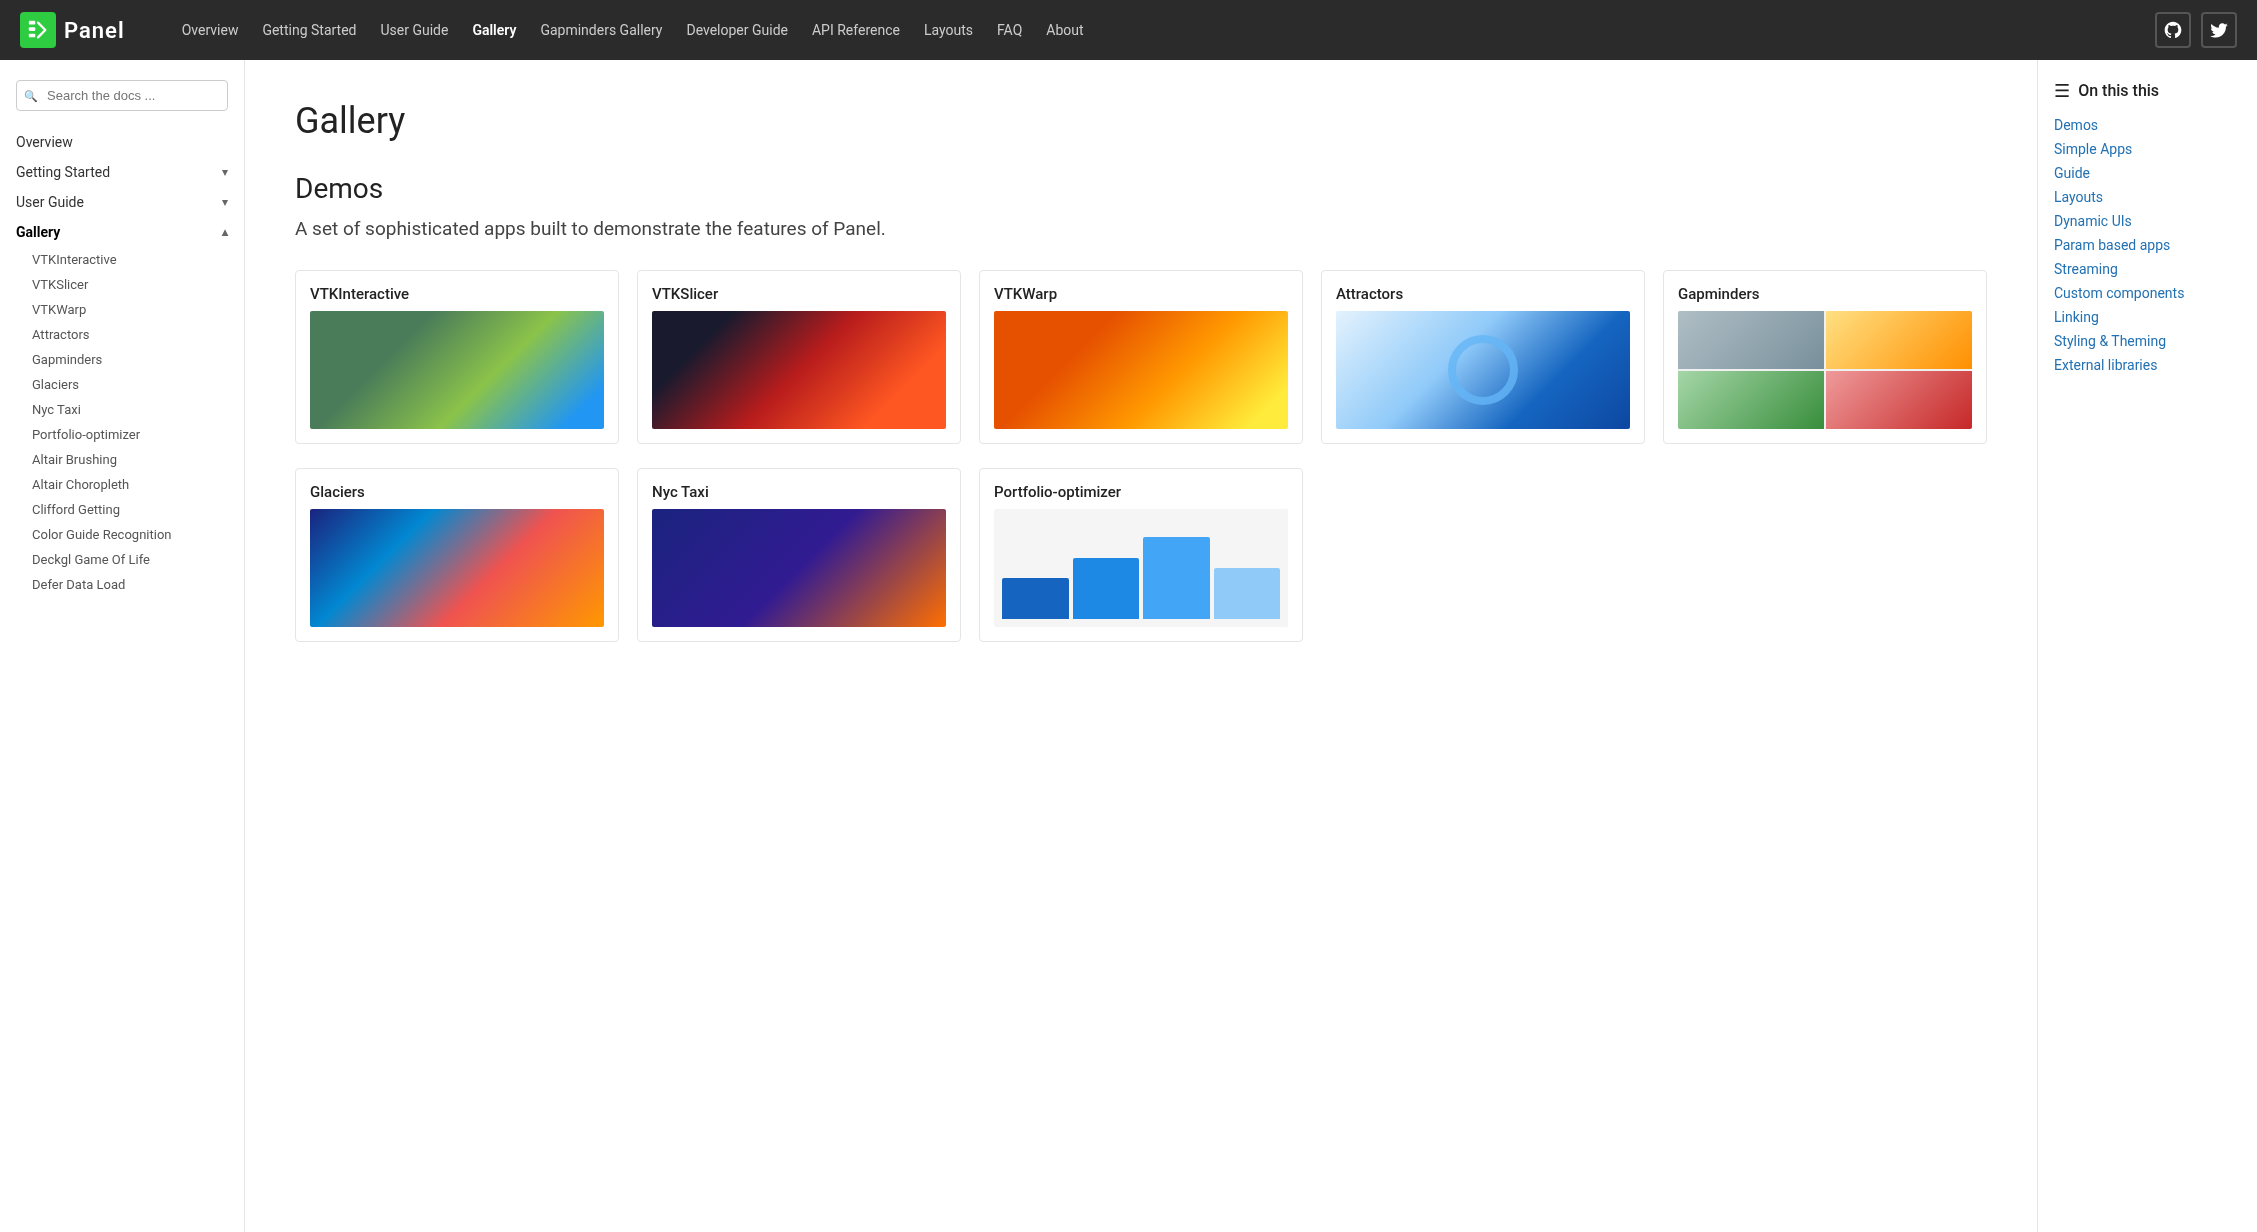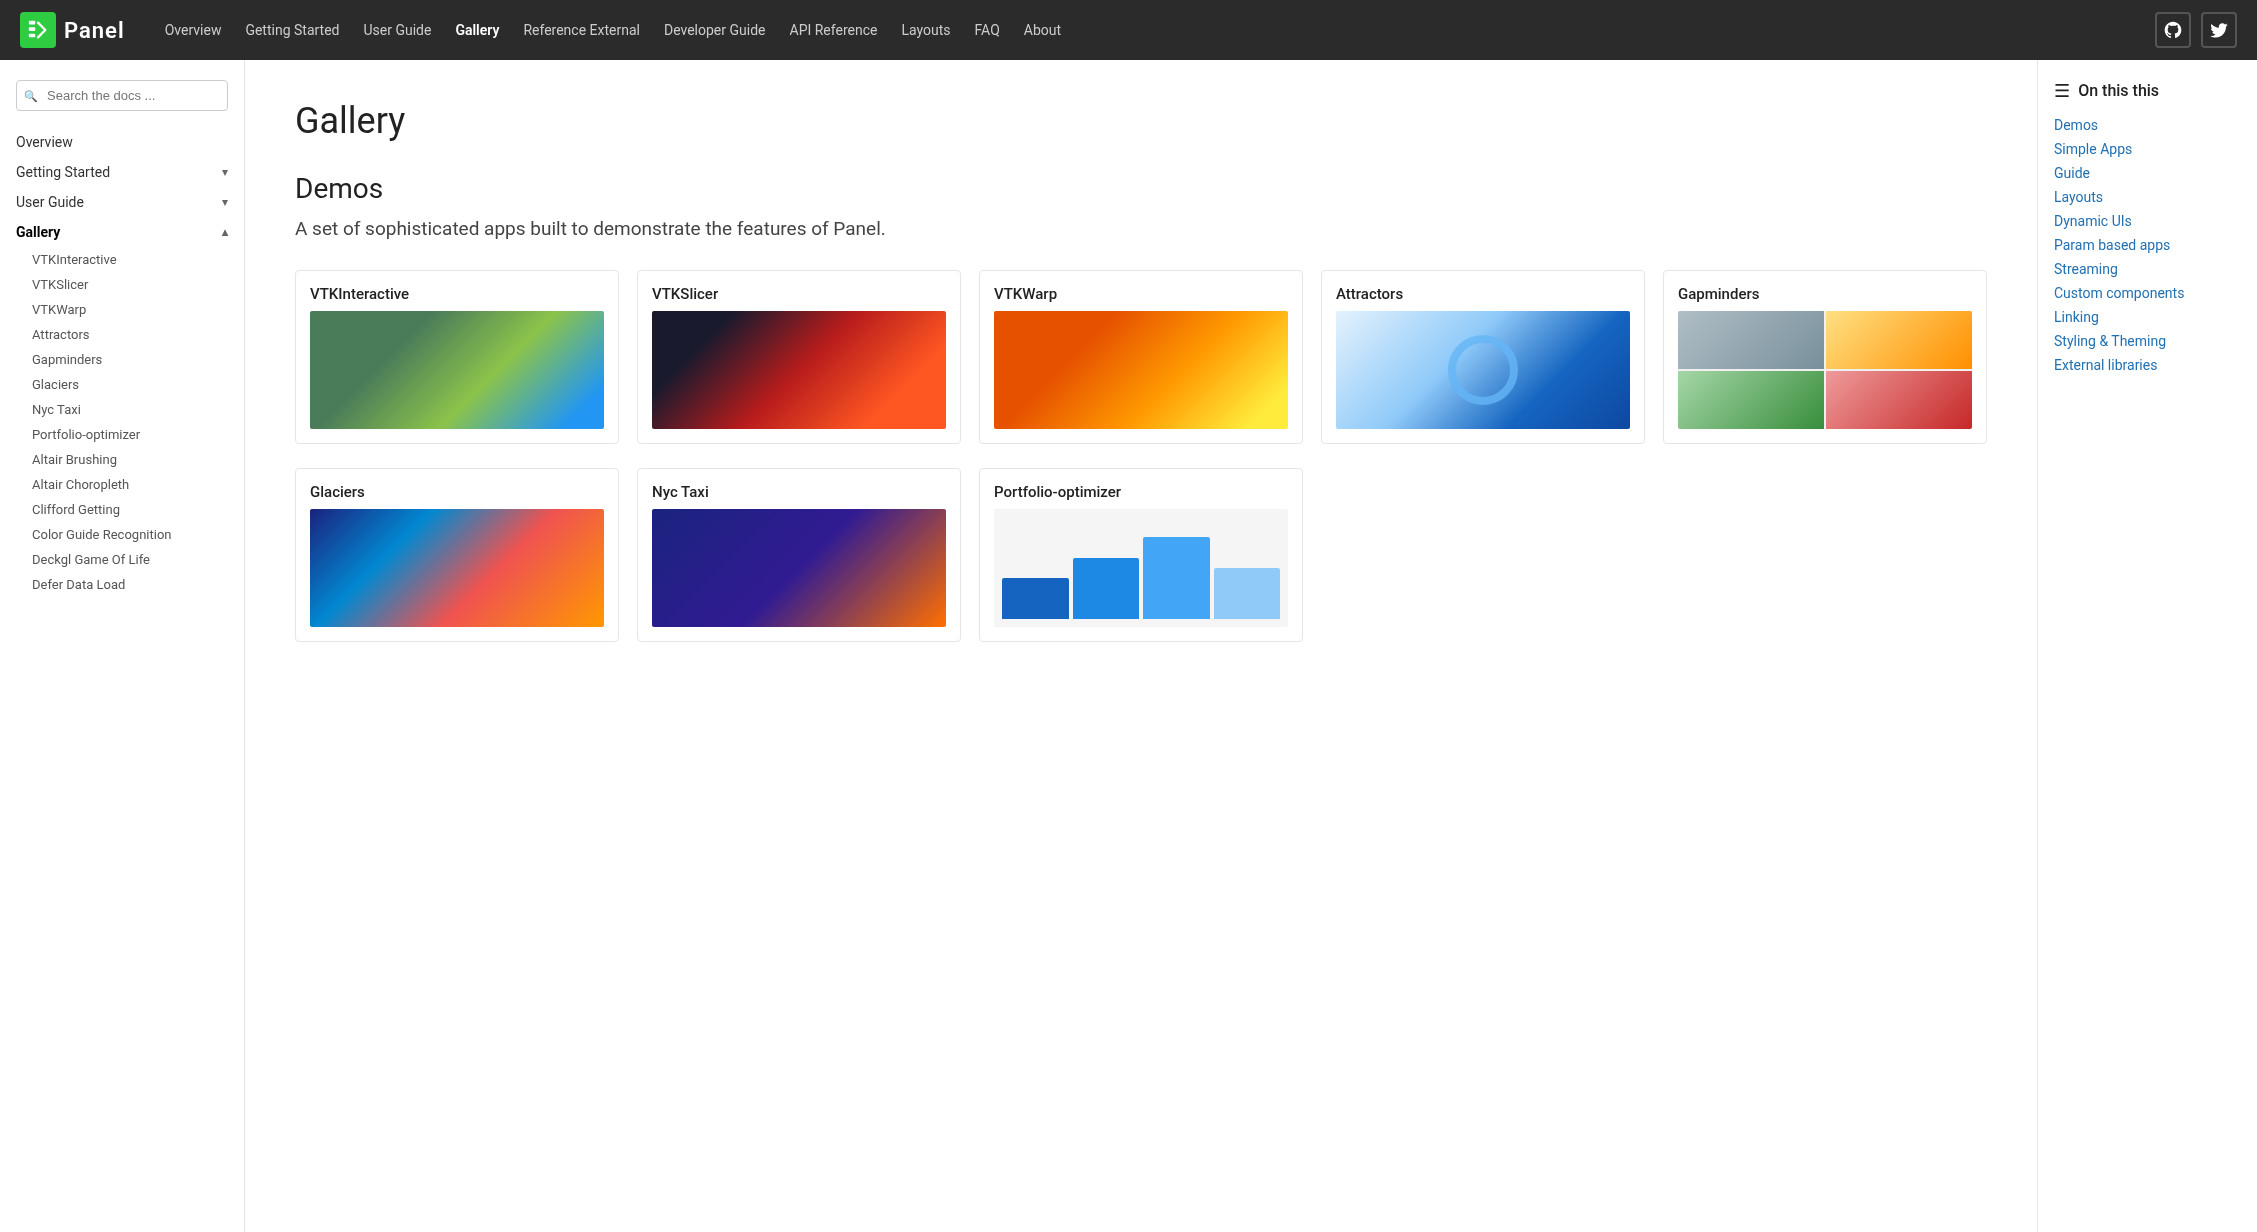--- a/index.html
+++ b/index.html
@@ -5,21 +5,21 @@
     * { box-sizing: border-box; margin: 0; padding: 0; }
     body { font-family: -apple-system, BlinkMacSystemFont, 'Segoe UI', Roboto, sans-serif; background: #fff; color: #333; }
 
     
     .topnav {
       background: #2b2b2b;
       display: flex;
       align-items: center;
       padding: 0 20px;
       height: 60px;
-      gap: 0;
+      gap: 17px;
     }
     .topnav-logo {
       display: flex;
       align-items: center;
       gap: 8px;
       margin-right: 30px;
     }
     .logo-icon {
       width: 36px;
       height: 36px;
@@ -245,21 +245,21 @@
         <polyline points="12,20 20,12 12,4" stroke="white" stroke-width="2.5" fill="none" stroke-linecap="round" stroke-linejoin="round"></polyline>
       </svg>
     </div>
     <span class="logo-panel">Panel</span>
   </div>
   <div class="topnav-links">
     <a href="#">Overview</a>
     <a href="#">Getting Started</a>
     <a href="#">User Guide</a>
     <a href="#" class="active">Gallery</a>
-    <a href="#">Reference External</a>
+    <a href="#">Gapminders Gallery</a>
     <a href="#">Developer Guide</a>
     <a href="#">API Reference</a>
     <a href="#">Layouts</a>
     <a href="#">FAQ</a>
     <a href="#">About</a>
   </div>
   <div class="topnav-icons">
     <a href="#" title="GitHub">
       <svg width="20" height="20" viewBox="0 0 24 24" fill="white">
           <path d="M12 2C6.477 2 2 6.477 2 12c0 4.42 2.865 8.166 6.839 9.489.5.09.682-.218.682-.484 0-.236-.009-.866-.013-1.7-2.782.603-3.369-1.342-3.369-1.342-.454-1.155-1.11-1.462-1.11-1.462-.908-.62.069-.608.069-.608 1.003.07 1.531 1.03 1.531 1.03.892 1.529 2.341 1.087 2.91.832.092-.647.35-1.088.636-1.338-2.22-.253-4.555-1.11-4.555-4.943 0-1.091.39-1.984 1.029-2.683-.103-.253-.446-1.272.098-2.65 0 0 .84-.268 2.75 1.026A9.578 9.578 0 0112 6.836c.85.004 1.705.115 2.504.337 1.909-1.294 2.747-1.026 2.747-1.026.546 1.378.202 2.397.1 2.65.64.699 1.028 1.592 1.028 2.683 0 3.842-2.339 4.687-4.566 4.935.359.309.678.919.678 1.852 0 1.336-.012 2.415-.012 2.743 0 .267.18.578.688.48C19.138 20.163 22 16.418 22 12c0-5.523-4.477-10-10-10z"></path>

